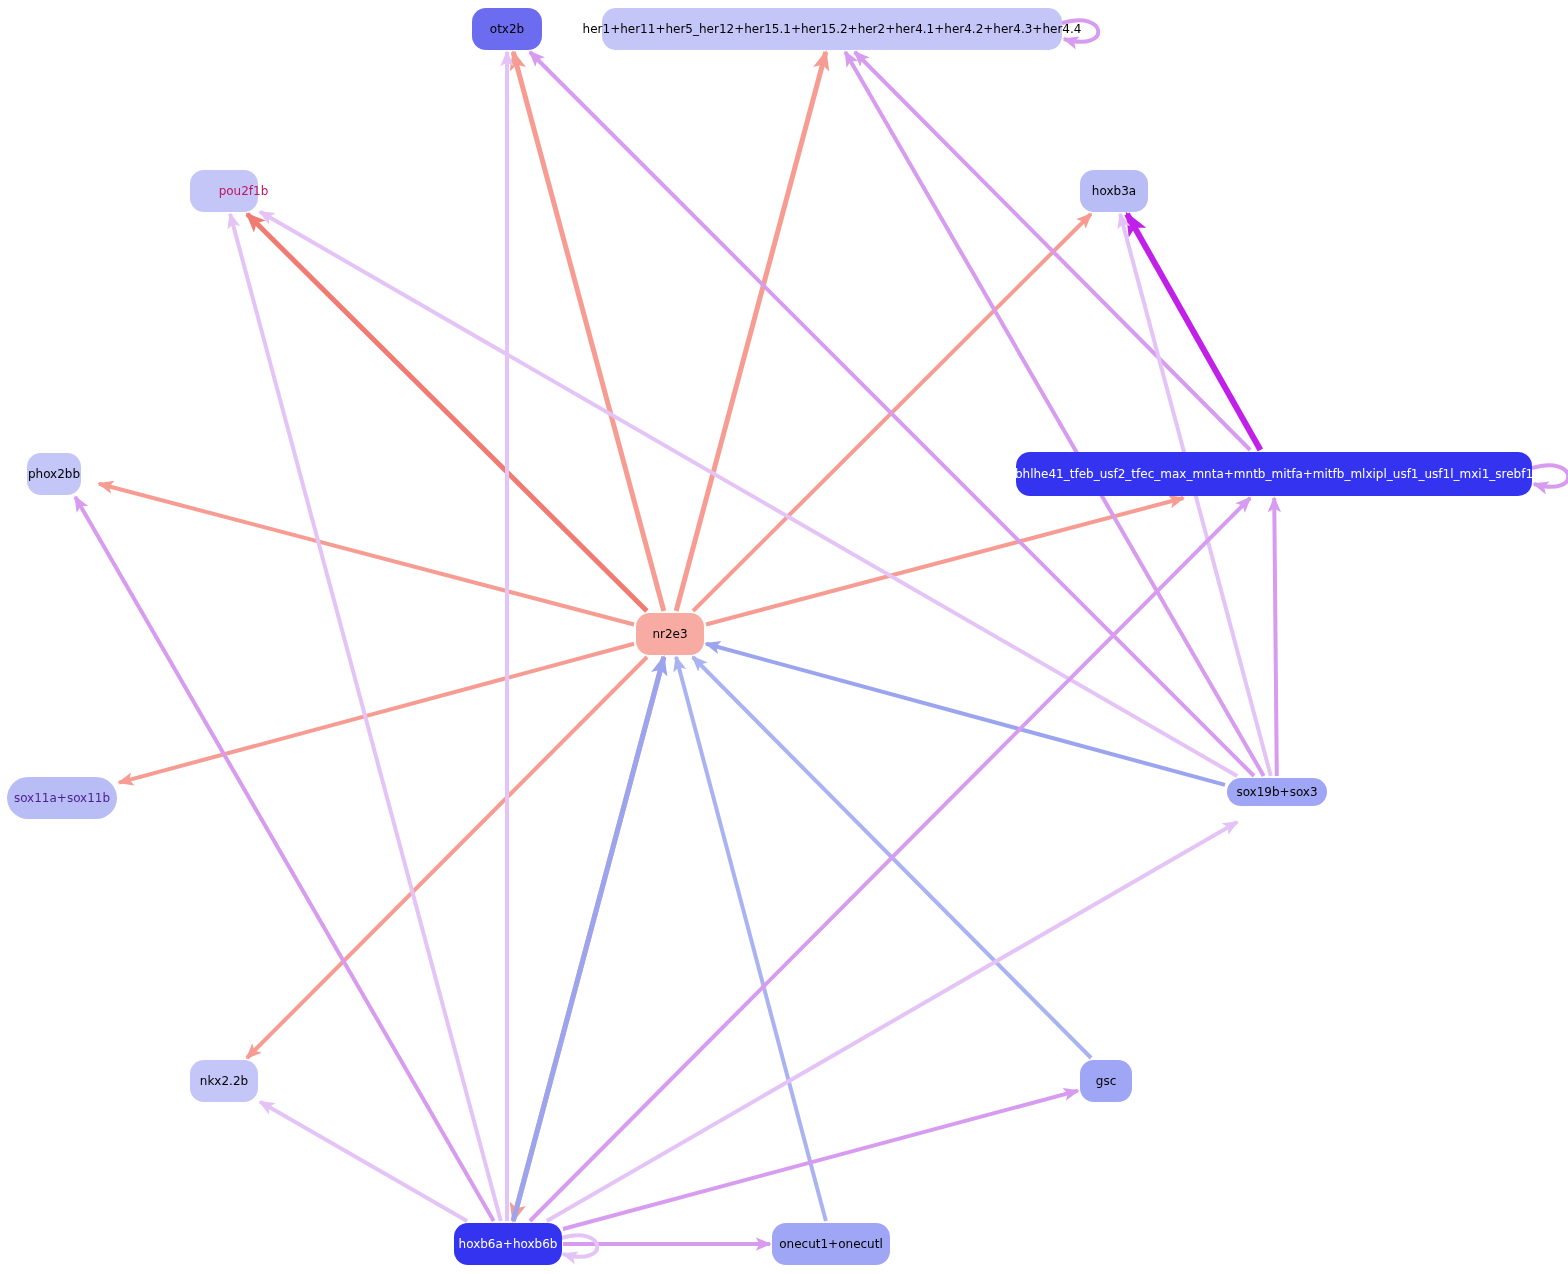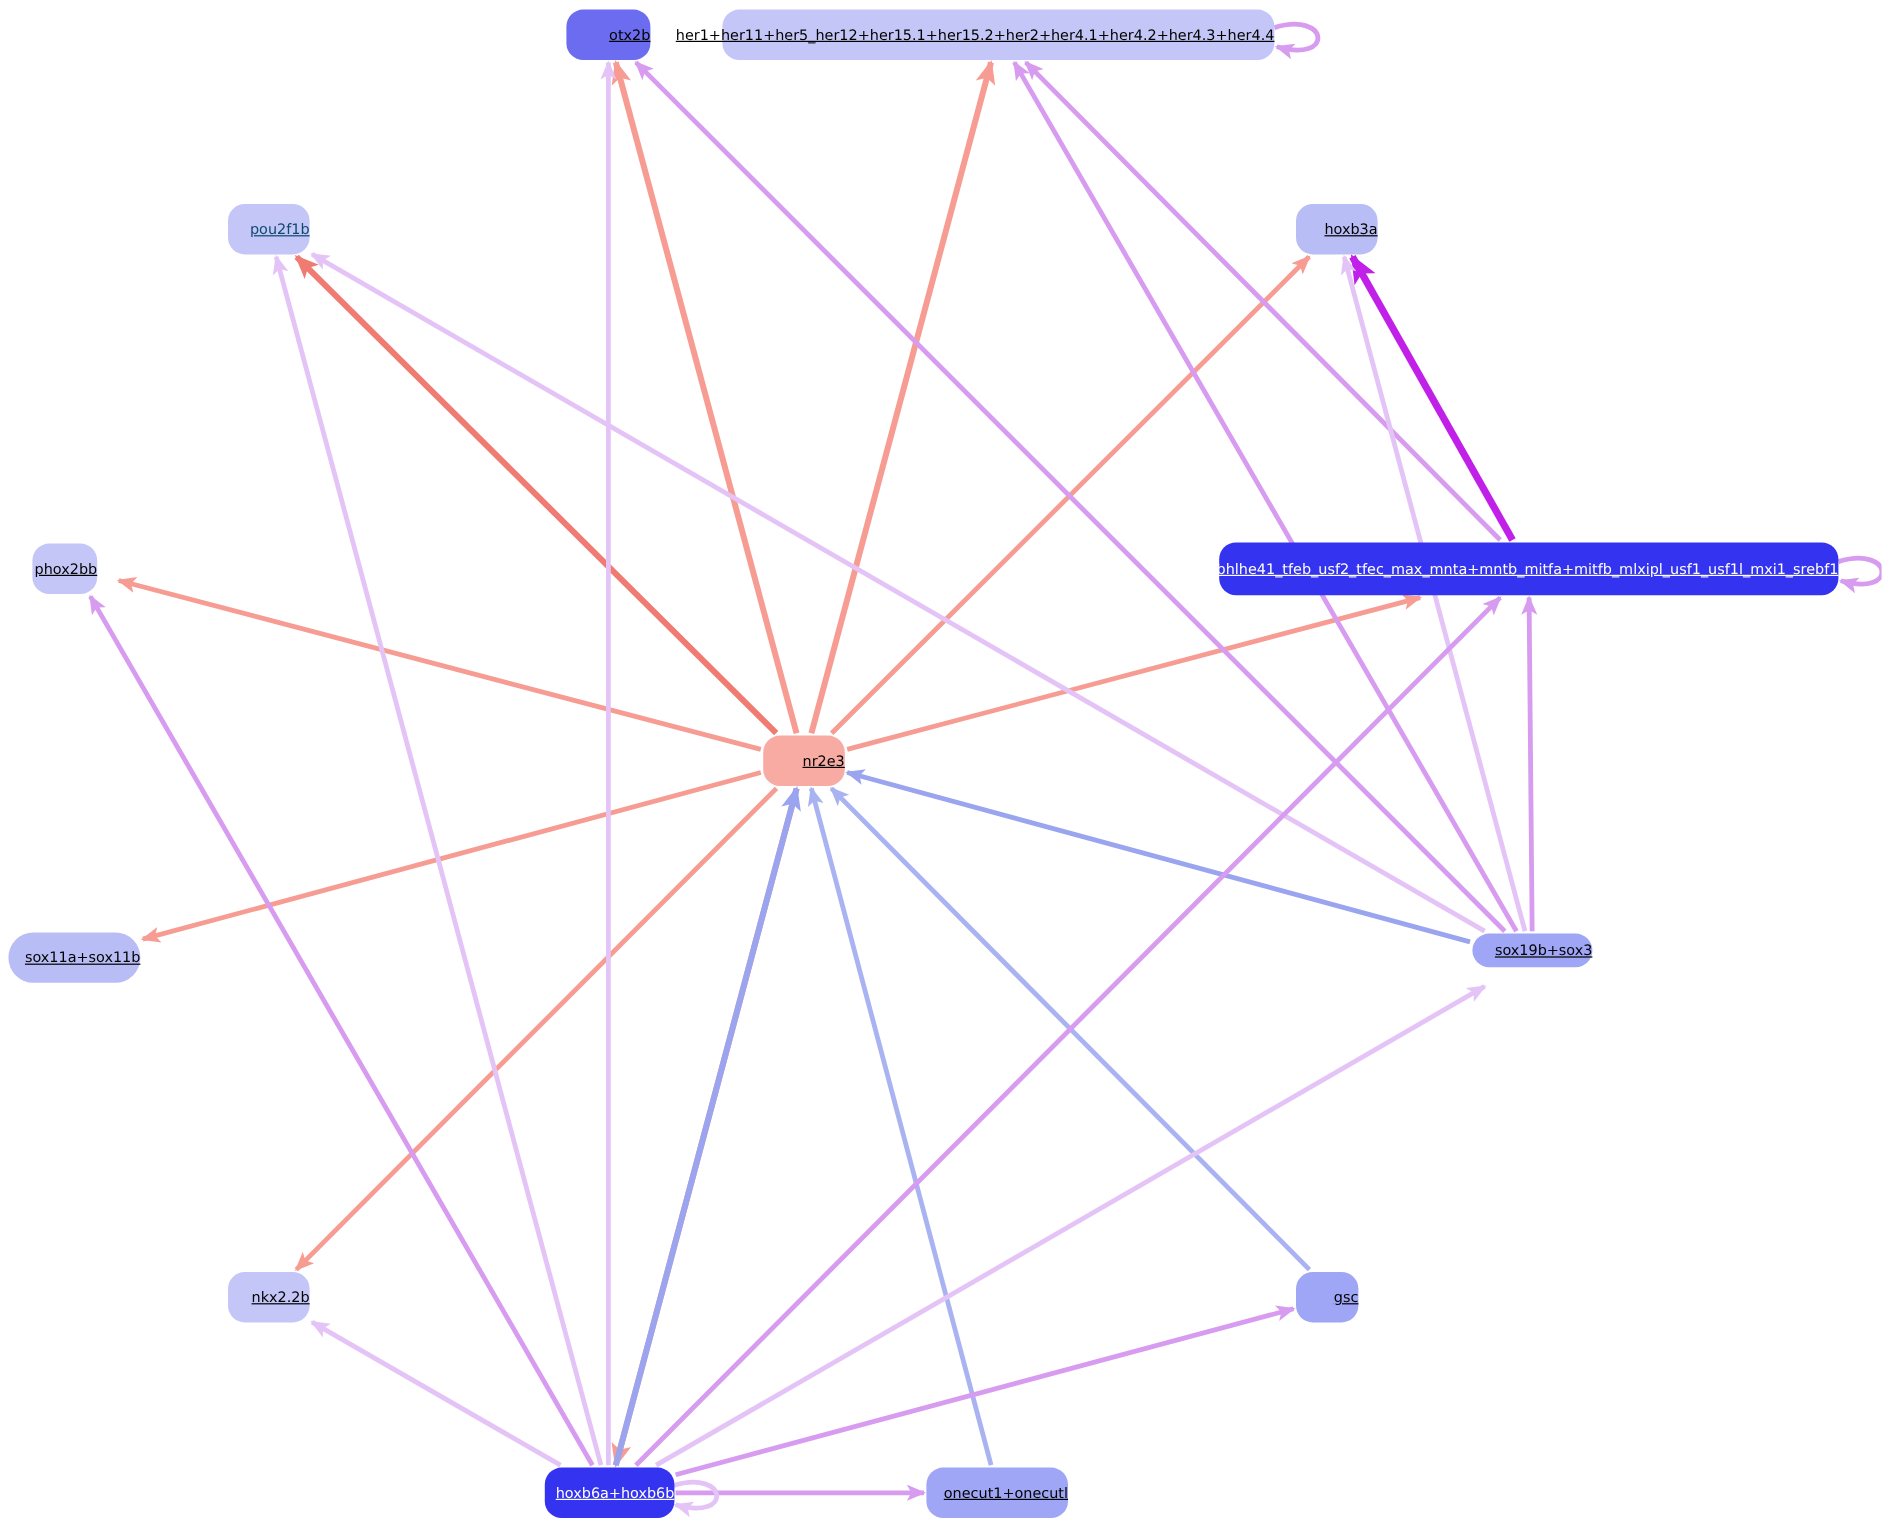--- a/index.html
+++ b/index.html
@@ -5,29 +5,28 @@
   html,body{margin:0;padding:0;background:#ffffff;}
   body{
     width:1568px;height:1274px;overflow:hidden;
     font-family:"DejaVu Sans","Liberation Sans",sans-serif;
   }
   #graph-root{position:relative;width:1568px;height:1274px;background:#fff;}
   svg#edge-layer{position:absolute;left:0;top:0;width:1568px;height:1274px;}
   .node{
     position:absolute;
     box-sizing:border-box;
-    display:flex;align-items:center;justify-content:flex-end;
+    display:flex;align-items:center;justify-content:center;
     border-radius:14px;
     color:#000;
     text-align:center;
     white-space:nowrap;
     line-height:1;
     letter-spacing:0px;
     user-select:none;
-    text-decoration:underline;
   }
   .node-label{pointer-events:none;}
 </style>
 </head>
 <body>
 
 <div id="graph-root">
   <svg id="edge-layer" viewBox="0 0 1568 1274" xmlns="http://www.w3.org/2000/svg">
     <defs id="arrow-defs">
         <marker id="arr-salmon" viewBox="0 0 10 10" refX="8.5" refY="5" markerWidth="4.2" markerHeight="4.2" orient="auto-start-reverse" markerUnits="strokeWidth">
@@ -86,36 +85,36 @@
         <path d="M 561 1238 C 607 1224 , 611 1268 , 563 1254" fill="none" stroke="#e4c4f6" stroke-width="4" stroke-linecap="butt" marker-end="url(#arr-lavender)"></path>
       </g>
   </svg>
   <div id="nodes-layer">
       <div class="node" style="left: 472px; top: 8px; width: 70px; height: 42px; background: rgb(108, 108, 240); color: rgb(0, 0, 0); font-size: 12px;">
         <span class="node-label">otx2b</span>
       </div>
       <div class="node" style="left: 602px; top: 8px; width: 460px; height: 42px; background: rgb(195, 198, 247); color: rgb(0, 0, 0); font-size: 12px;">
         <span class="node-label">her1+her11+her5_her12+her15.1+her15.2+her2+her4.1+her4.2+her4.3+her4.4</span>
       </div>
-      <div class="node" style="left: 190px; top: 170px; width: 68px; height: 42px; background: rgb(195, 198, 247); color: #0c4a6e; font-size: 12px; padding-left: 39px;">
+      <div class="node" style="left: 190px; top: 170px; width: 68px; height: 42px; background: rgb(195, 198, 247); color: #be185d; font-size: 12px; padding-left: 39px;">
         <span class="node-label">pou2f1b</span>
       </div>
       <div class="node" style="left: 1080px; top: 170px; width: 68px; height: 42px; background: rgb(185, 189, 246); color: rgb(0, 0, 0); font-size: 12px;">
         <span class="node-label">hoxb3a</span>
       </div>
       <div class="node" style="left: 27px; top: 453px; width: 54px; height: 42px; background: rgb(195, 198, 247); color: rgb(0, 0, 0); font-size: 12px;">
         <span class="node-label">phox2bb</span>
       </div>
       <div class="node" style="left: 1016px; top: 452px; width: 516px; height: 44px; background: rgb(51, 51, 240); color: rgb(255, 255, 255); font-size: 12px;">
         <span class="node-label">bhlhe41_tfeb_usf2_tfec_max_mnta+mntb_mitfa+mitfb_mlxipl_usf1_usf1l_mxi1_srebf1</span>
       </div>
       <div class="node" style="left: 636px; top: 613px; width: 68px; height: 42px; background: rgb(248, 171, 163); color: rgb(0, 0, 0); font-size: 12px;">
         <span class="node-label">nr2e3</span>
       </div>
-      <div class="node" style="left: 7px; top: 777px; width: 110px; height: 42px; background: rgb(185, 189, 246); color: #000000; font-size: 12px; border-radius: 21px;">
+      <div class="node" style="left: 7px; top: 777px; width: 110px; height: 42px; background: rgb(185, 189, 246); color: #4c1d95; font-size: 12px; border-radius: 21px;">
         <span class="node-label">sox11a+sox11b</span>
       </div>
       <div class="node" style="left: 1227px; top: 778px; width: 100px; height: 28px; background: rgb(159, 166, 245); color: rgb(0, 0, 0); font-size: 12px;">
         <span class="node-label">sox19b+sox3</span>
       </div>
       <div class="node" style="left: 190px; top: 1060px; width: 68px; height: 42px; background: rgb(195, 198, 247); color: rgb(0, 0, 0); font-size: 12px;">
         <span class="node-label">nkx2.2b</span>
       </div>
       <div class="node" style="left: 1080px; top: 1060px; width: 52px; height: 42px; background: rgb(159, 166, 245); color: #000000; font-size: 12px;">
         <span class="node-label">gsc</span>

